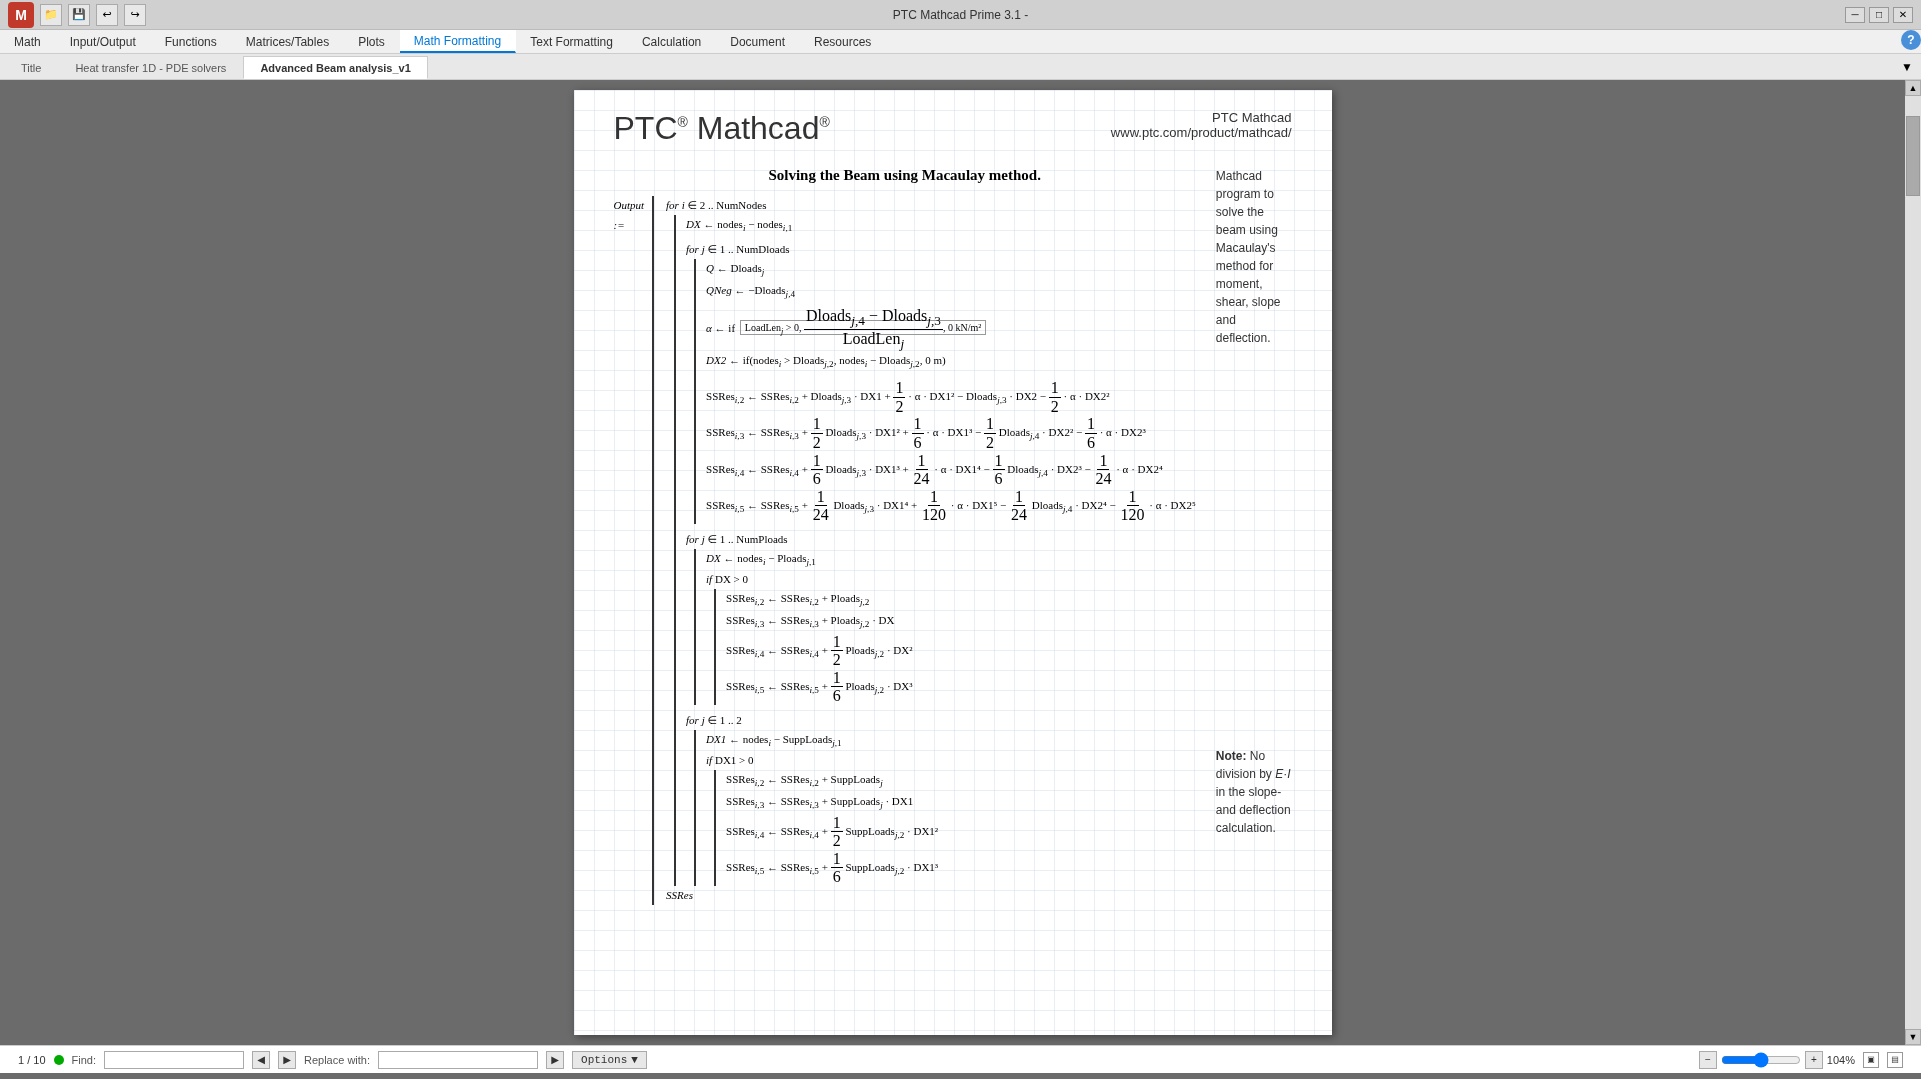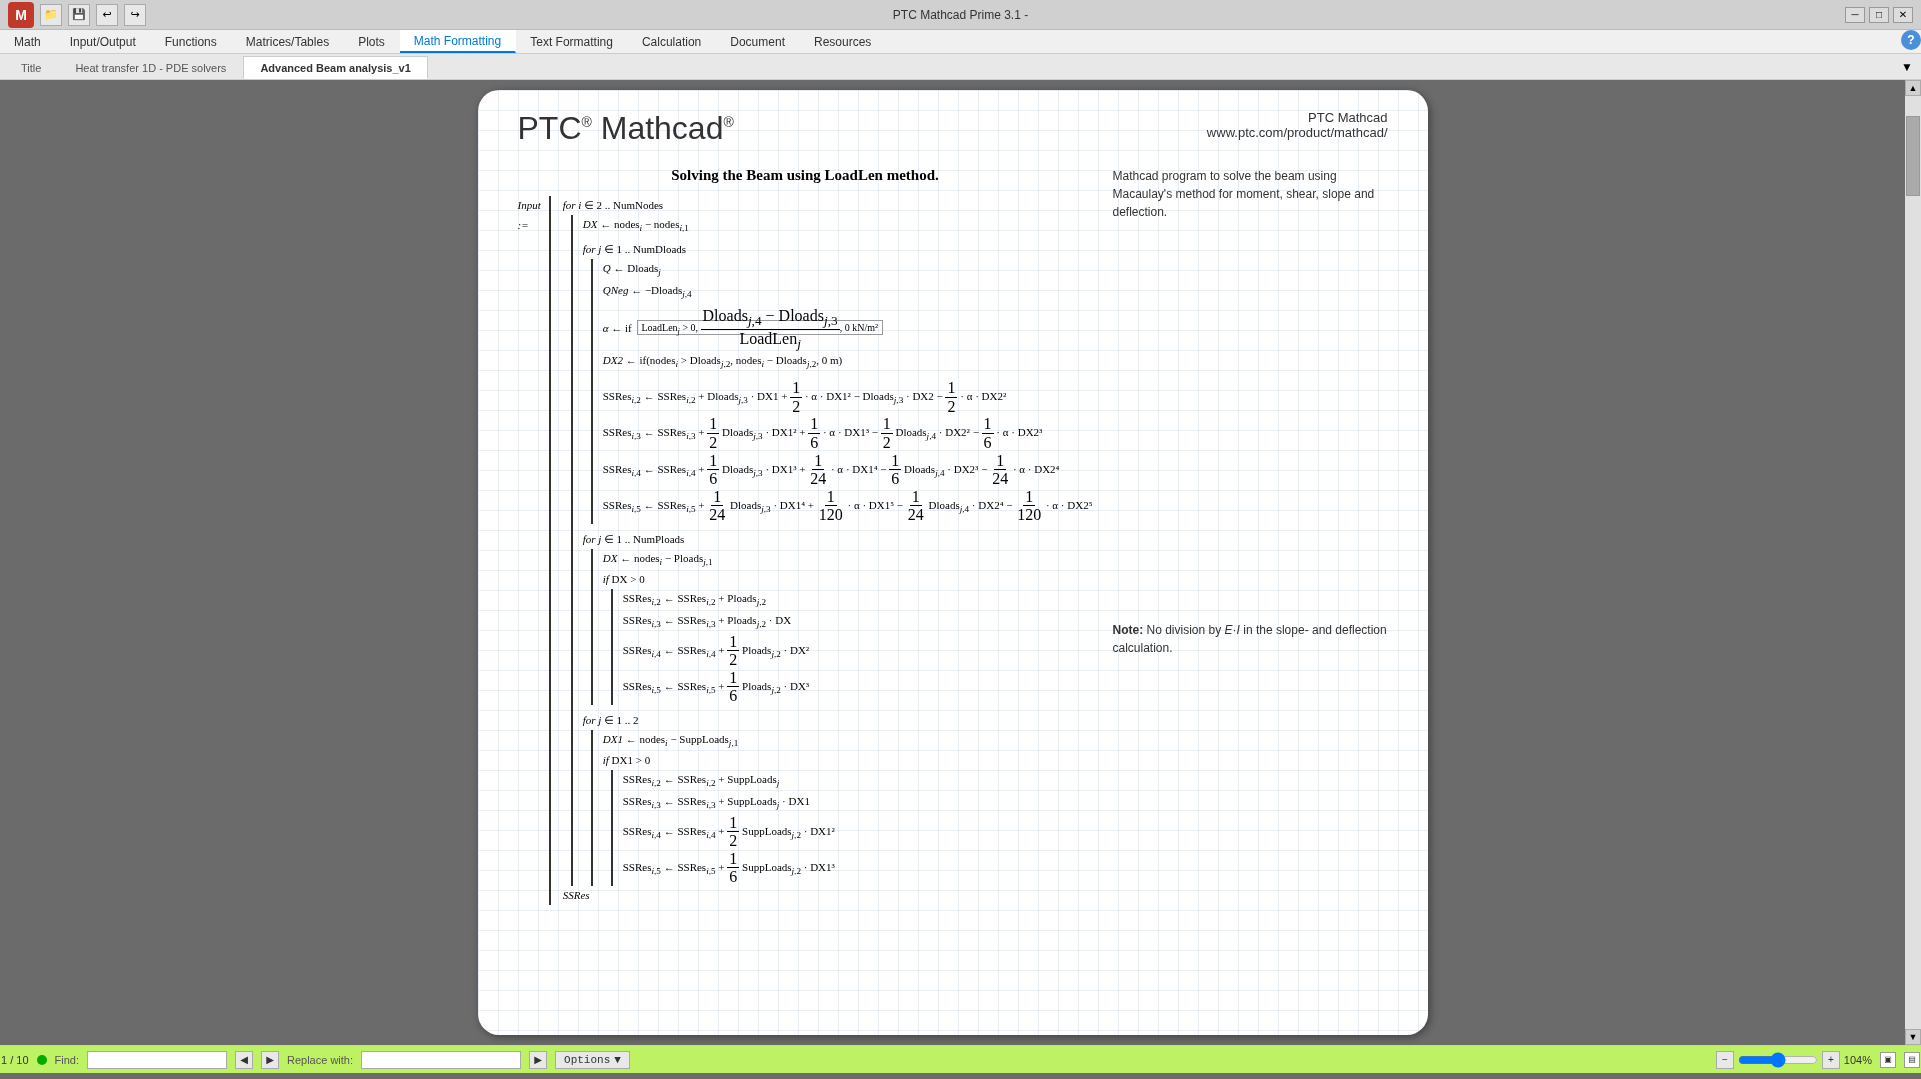--- a/index.html
+++ b/index.html
@@ -84,27 +84,26 @@
     .doc-area {
       flex: 1;
       overflow: hidden;
       position: relative;
       display: flex;
       justify-content: center;
       padding: 10px 0;
     }
 
     .page {
-      width: 950px;
+      width: 758px;
       min-height: 860px;
       background: white;
       position: relative;
       padding: 20px 40px;
       box-shadow: 2px 2px 8px rgba(0,0,0,0.4);
-      border-radius: 21px;
     }
 
     .page-header {
       display: flex;
       justify-content: space-between;
       align-items: flex-start;
       margin-bottom: 20px;
     }
 
     .page-title-logo {
@@ -210,25 +209,25 @@
       flex-direction: column;
       align-items: center;
     }
     .scroll-btn { width: 16px; height: 16px; background: #d0d0d0; border: 1px solid #aaa; display: flex; align-items: center; justify-content: center; font-size: 9px; cursor: pointer; }
     .scroll-track { flex: 1; width: 16px; background: #e0e0e0; position: relative; }
     .scroll-thumb { width: 14px; height: 80px; background: #aaa; position: absolute; top: 20px; left: 1px; border: 1px solid #999; cursor: pointer; }
 
     
     .status-bar {
       height: 28px;
-      background: #bef264;
+      background: #ffffff;
       border-top: 1px solid #ccc;
       display: flex;
       align-items: center;
-      padding: 0 1px;
+      padding: 0 18px;
       gap: 12px;
       font-size: 11px;
       color: #333;
     }
     .status-left { display: flex; align-items: center; gap: 8px; }
     .status-right { margin-left: auto; display: flex; align-items: center; gap: 8px; }
     .find-label { color: #555; text-align: right; }
     .find-input {
       width: 140px;
       height: 18px;
@@ -313,25 +312,25 @@
         </div>
         <div class="ptc-info">
           <div>PTC Mathcad</div>
           <div>www.ptc.com/product/mathcad/</div>
         </div>
       </div>
 
       <div class="content-area">
 
         <div class="math-section">
-          <div class="section-title">Solving the Beam using LoadLen method.</div>
+          <div class="section-title">Solving the Beam using Macaulay method.</div>
 
           <div class="math-block">
             <div style="display:flex; align-items:flex-start; margin-bottom:4px;">
-              <span style="font-style:italic; font-size:11px;">Input :=</span>
+              <span style="font-style:italic; font-size:11px;">Output :=</span>
               <div class="big-bracket" style="margin-left:8px; flex:1;">
                 <div class="math-line"><span class="keyword">for</span> <i>i</i> ∈ 2 .. NumNodes</div>
                 <div class="nested-bracket">
                   <div class="math-line"><i>DX</i> ← nodes<sub><i>i</i></sub> − nodes<sub><i>i</i>,1</sub></div>
                   <div class="math-line" style="margin-top:4px;"><span class="keyword">for</span> <i>j</i> ∈ 1 .. NumDloads</div>
                   <div class="nested-bracket">
                     <div class="math-line"><i>Q</i> ← Dloads<sub><i>j</i></sub></div>
                     <div class="math-line"><i>QNeg</i> ← −Dloads<sub><i>j</i>,4</sub></div>
                     <div class="math-line" style="margin-top:4px;">
                       <i>α</i> ← if

